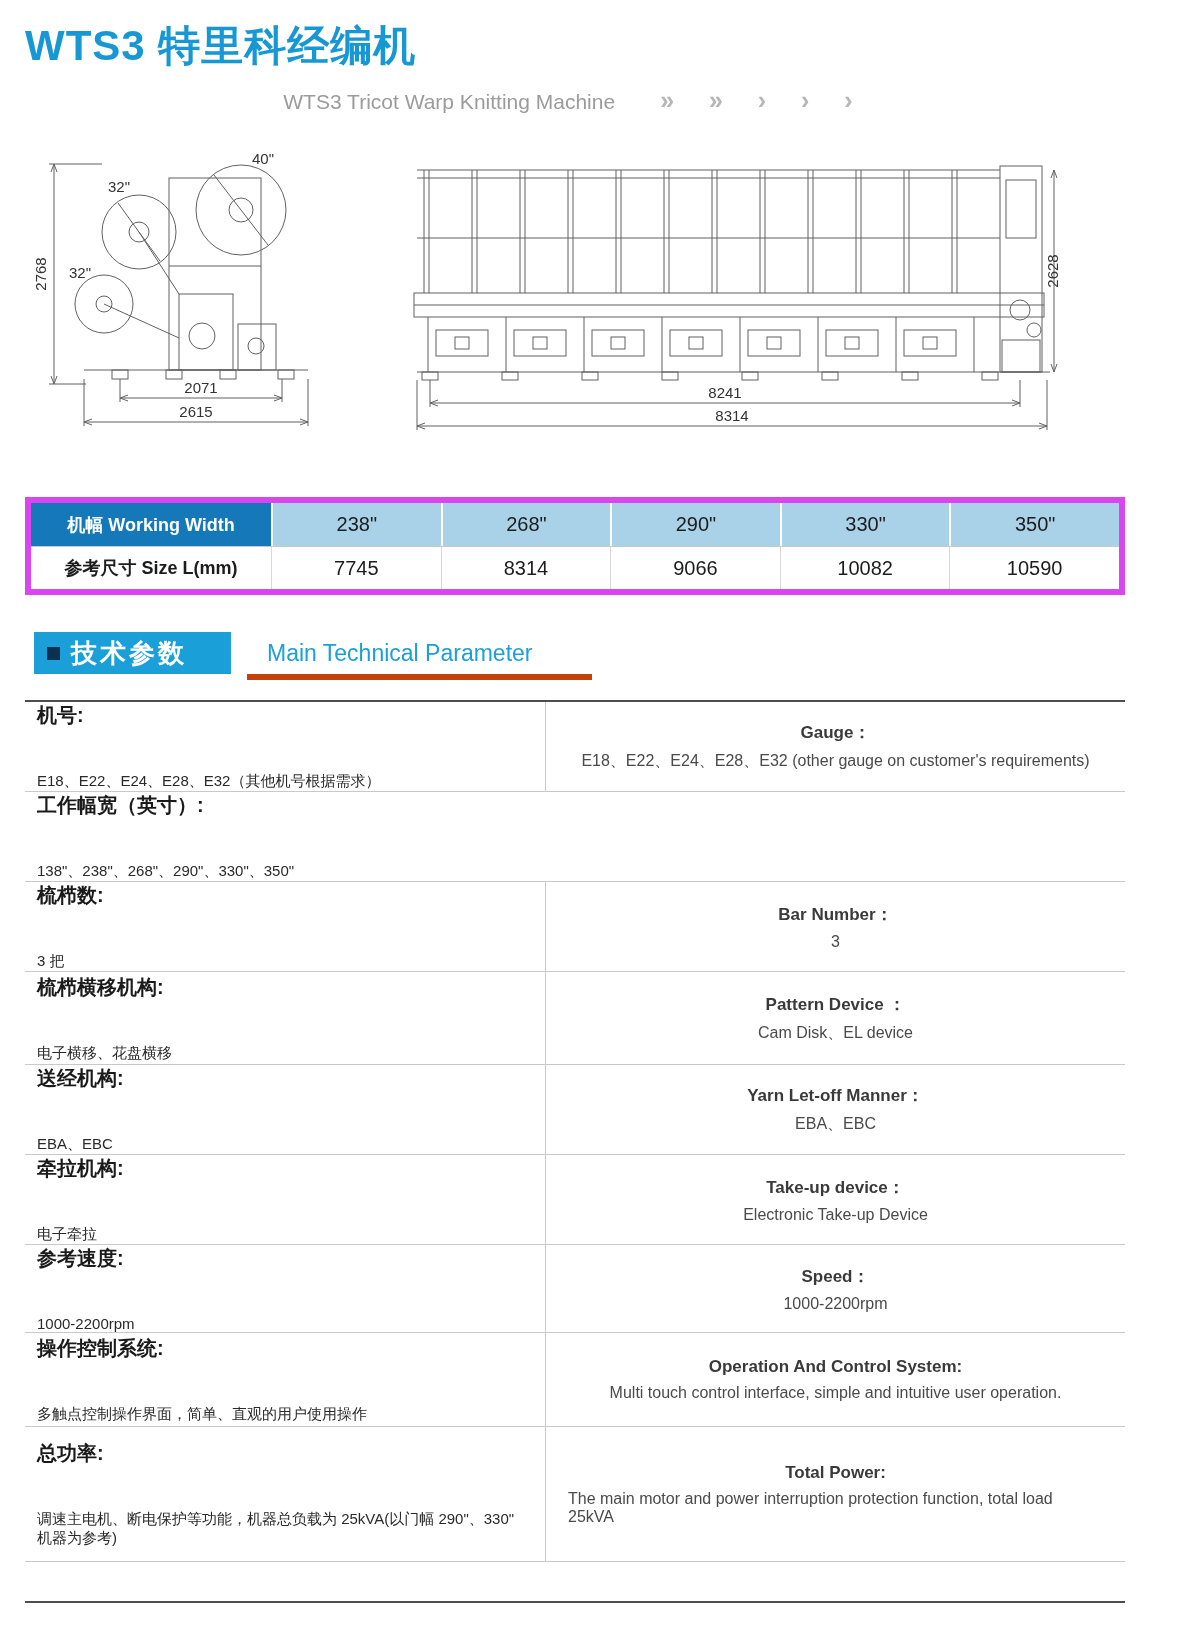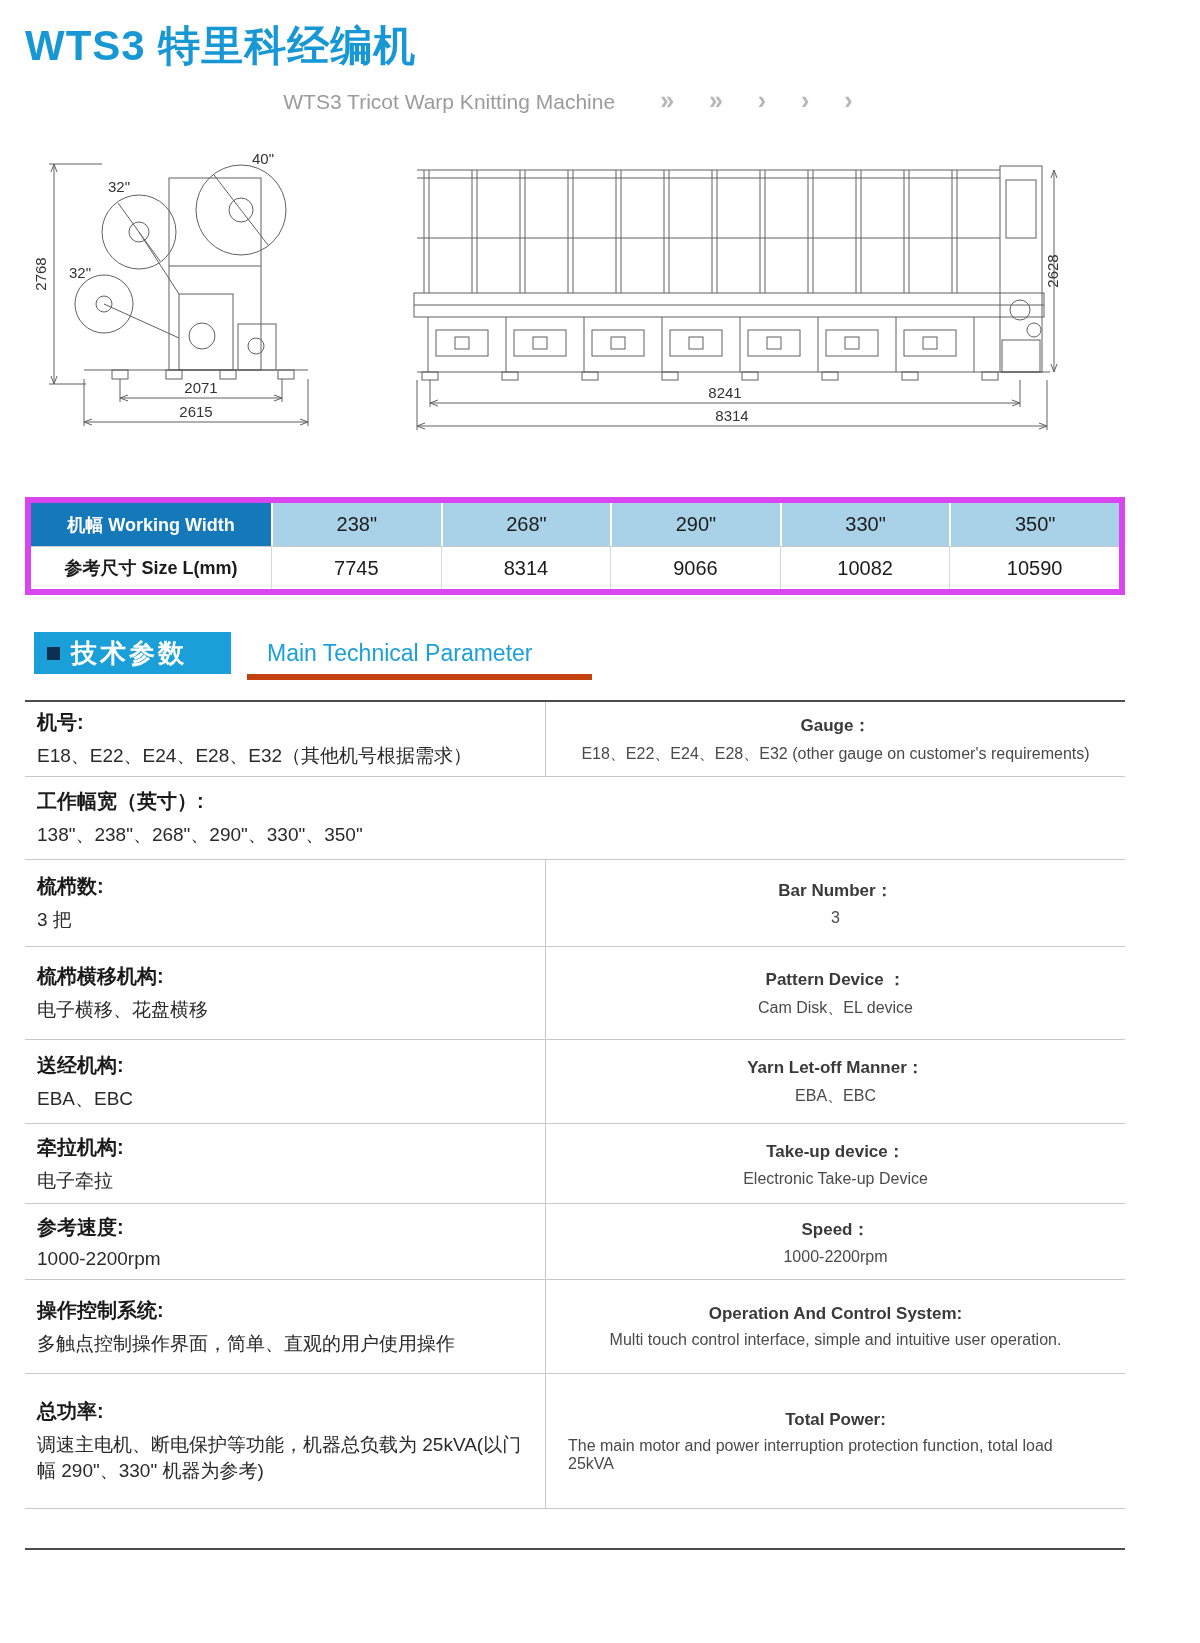--- a/index.html
+++ b/index.html
@@ -44,21 +44,21 @@
   .sh-en-wrap { margin-left:16px; height:48px; display:flex; align-items:center;
                 border-bottom:6px solid #c2410c; padding:0 60px 0 20px; }
   .sh-en { color:#1b9fd9; font-size:23px; }
 
   
   .spec-table { position:absolute; left:25px; top:700px; width:1100px; border-top:2px solid #4d4d4d; }
   .spec-row { display:flex; border-bottom:1px solid #c9c9c9; }
   .spec-left  { width:520px; padding:0 12px; display:flex; flex-direction:column; justify-content:center; gap:7px; }
   .spec-right { flex:1; border-left:1px solid #c9c9c9; padding:8px 22px; display:flex; flex-direction:column; justify-content:center; gap:7px;align-items:center; }
   .cn-label { font-weight:bold; font-size:20px; color:#1a1a1a; }
-  .cn-value { font-size:19px; color:#2a2a2a; }
+  .cn-value { font-size:15px; color:#2a2a2a;margin-top:36px; }
   .en-label { font-weight:bold; font-size:17px; color:#3a3a3a; }
   .en-value { font-size:16px; color:#4a4a4a; }
   .r0{min-height:75px} .r1{min-height:83px} .r2{min-height:87px} .r3{min-height:90px}
   .r4{min-height:93px} .r5{min-height:84px} .r6{min-height:80px} .r7{min-height:76px}
   .r8{min-height:94px} .r9{min-height:135px}
   .spec-footer { height:41px; border-bottom:2px solid #4d4d4d; }
 </style>
 </head>
 <body>
 

